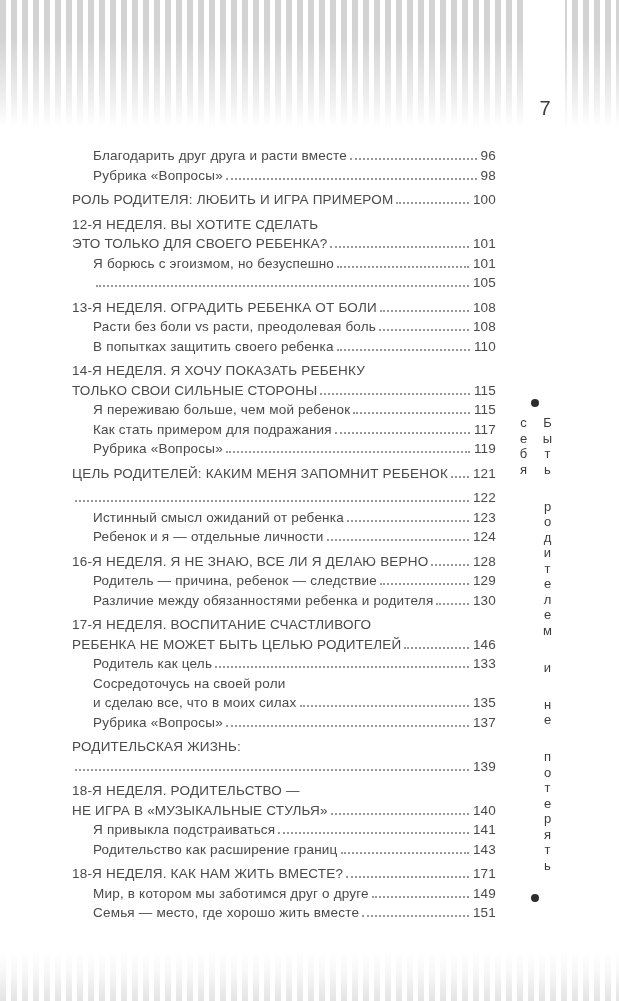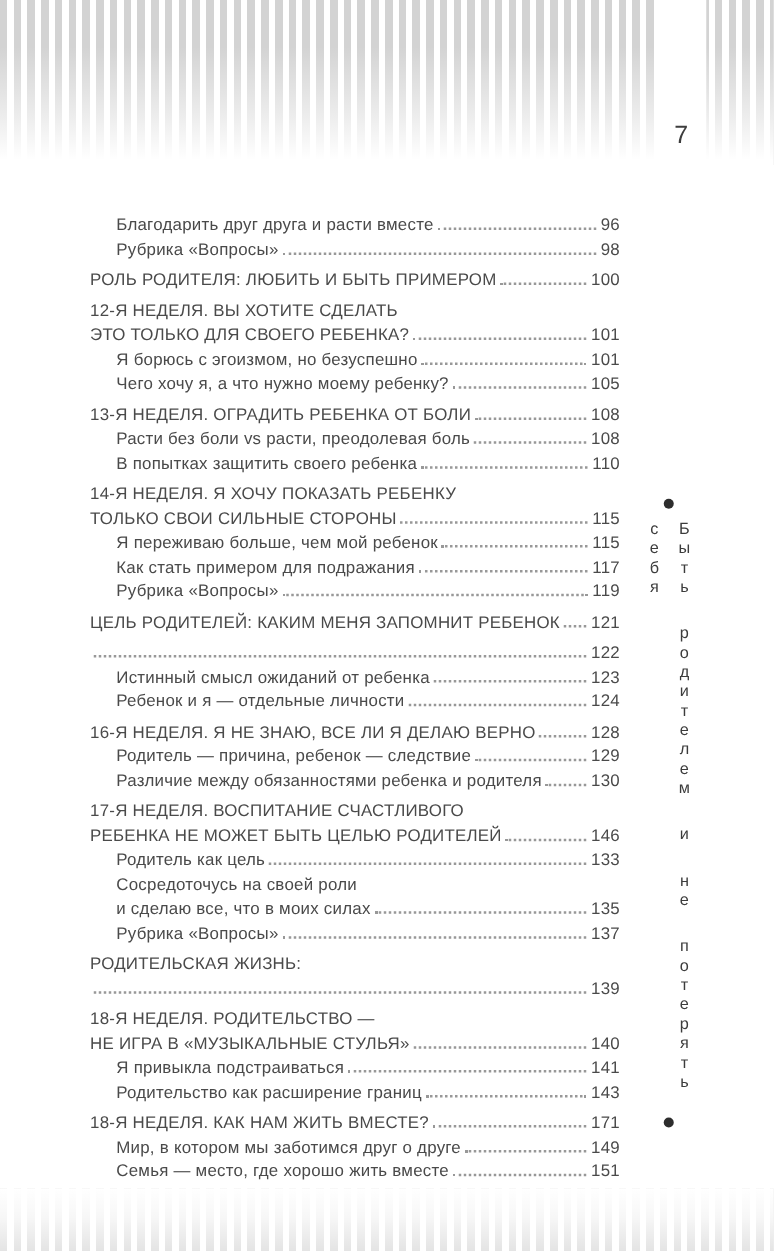--- a/index.html
+++ b/index.html
@@ -53,21 +53,20 @@
 
   
   .toc {
     position: absolute;
     left: 72px; top: 146px;
     width: 424px;
     font-size: 13.5px;
     line-height: 19.5px;
     letter-spacing: 0.2px;
     color: #4a4a4a;
-    margin-top: 24px;
   }
   .toc-group { margin-top: 5px; }
   .toc-group:first-child { margin-top: 0; }
   .entry.item { padding-left: 21px; }
   .row { display: flex; align-items: baseline; }
   .lbl { white-space: nowrap; }
   .leader {
     flex: 1 1 auto;
     min-width: 10px;
     border-bottom: 2px dotted #989898;
@@ -122,21 +121,21 @@
         <div class="row">
           <span class="lbl">Рубрика «Вопросы»</span>
           <span class="leader"></span>
           <span class="pg">98</span>
         </div>
       </div>
     </div>
     <div class="toc-group">
       <div class="entry section">
         <div class="row">
-          <span class="lbl">РОЛЬ РОДИТЕЛЯ: ЛЮБИТЬ И БЫТЬ ПРИМЕРОМ</span>
+          <span class="lbl">РОЛЬ РОДИТЕЛЯ: ЛЮБИТЬ И ИГРА ПРИМЕРОМ</span>
           <span class="leader"></span>
           <span class="pg">100</span>
         </div>
       </div>
     </div>
     <div class="toc-group">
       <div class="entry section">
         <div class="row">
           <span class="lbl">12-Я НЕДЕЛЯ. ВЫ ХОТИТЕ СДЕЛАТЬ</span>
         </div>
@@ -148,21 +147,20 @@
       </div>
       <div class="entry item">
         <div class="row">
           <span class="lbl">Я борюсь с эгоизмом, но безуспешно</span>
           <span class="leader"></span>
           <span class="pg">101</span>
         </div>
       </div>
       <div class="entry item">
         <div class="row">
-          <span class="lbl">Чего хочу я, а что нужно моему ребенку?</span>
           <span class="leader"></span>
           <span class="pg">105</span>
         </div>
       </div>
     </div>
     <div class="toc-group">
       <div class="entry section">
         <div class="row">
           <span class="lbl">13-Я НЕДЕЛЯ. ОГРАДИТЬ РЕБЕНКА ОТ БОЛИ</span>
           <span class="leader"></span>

